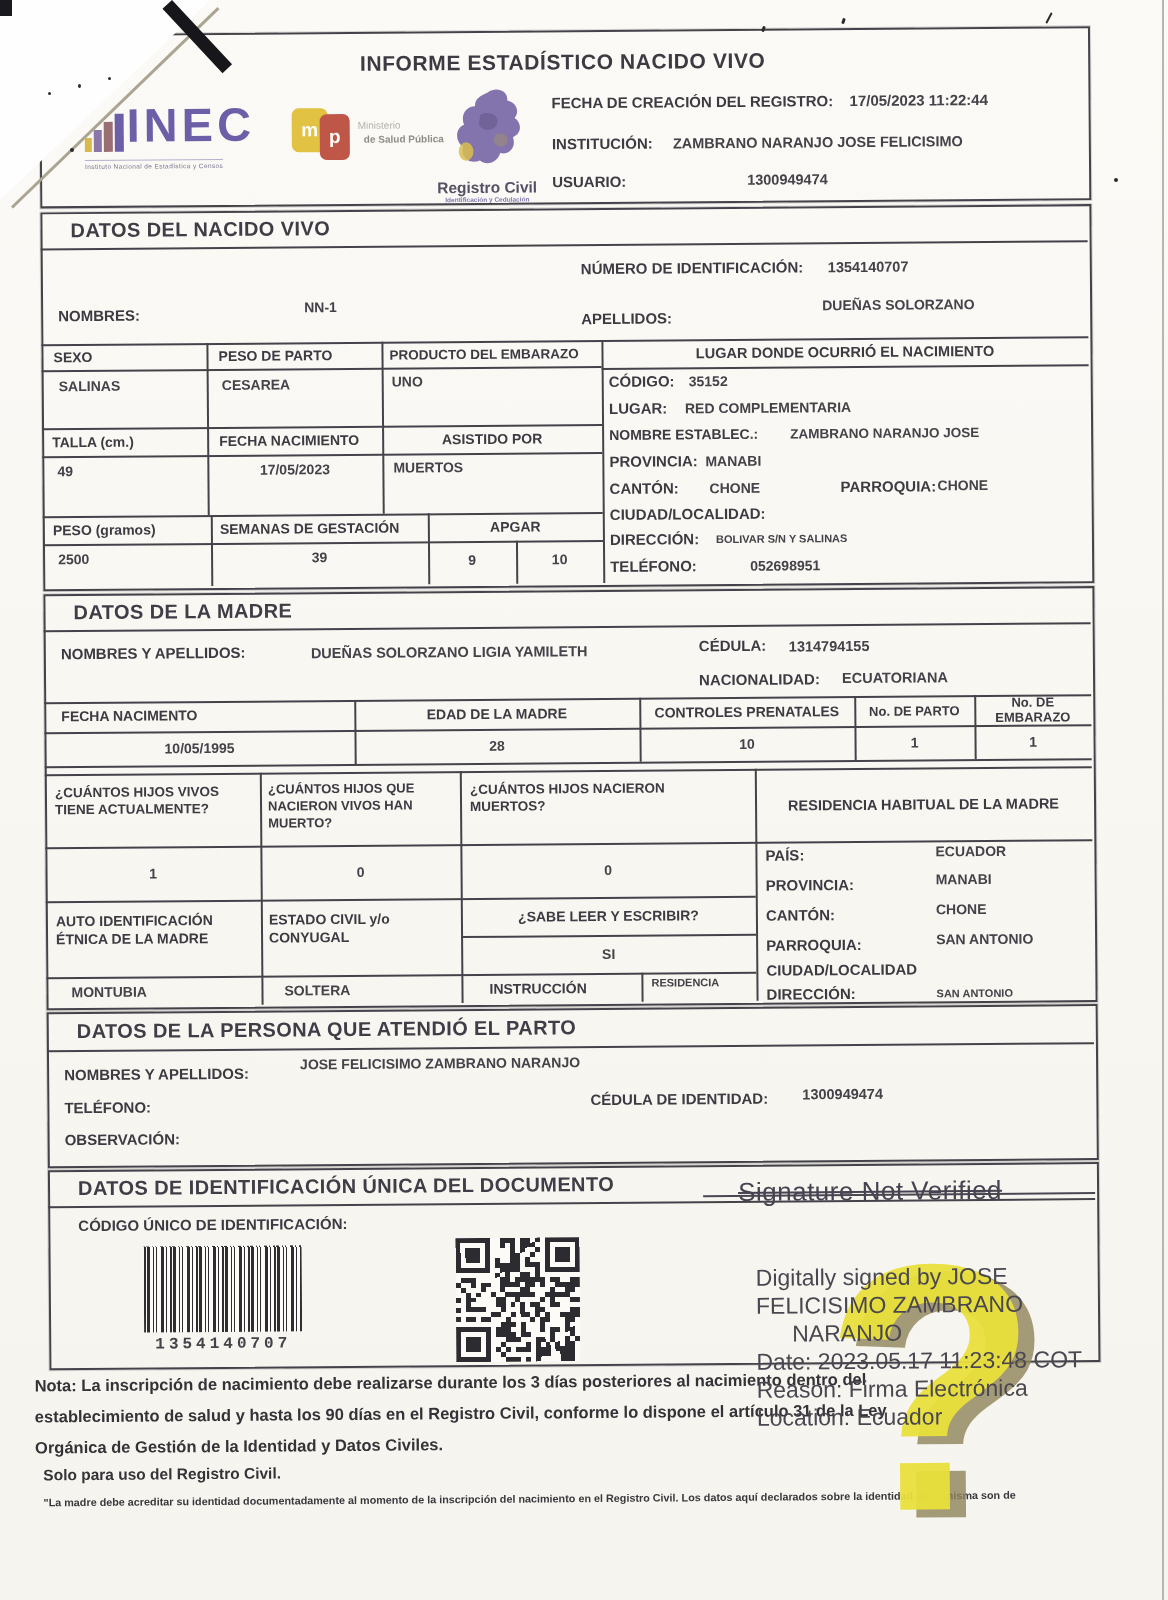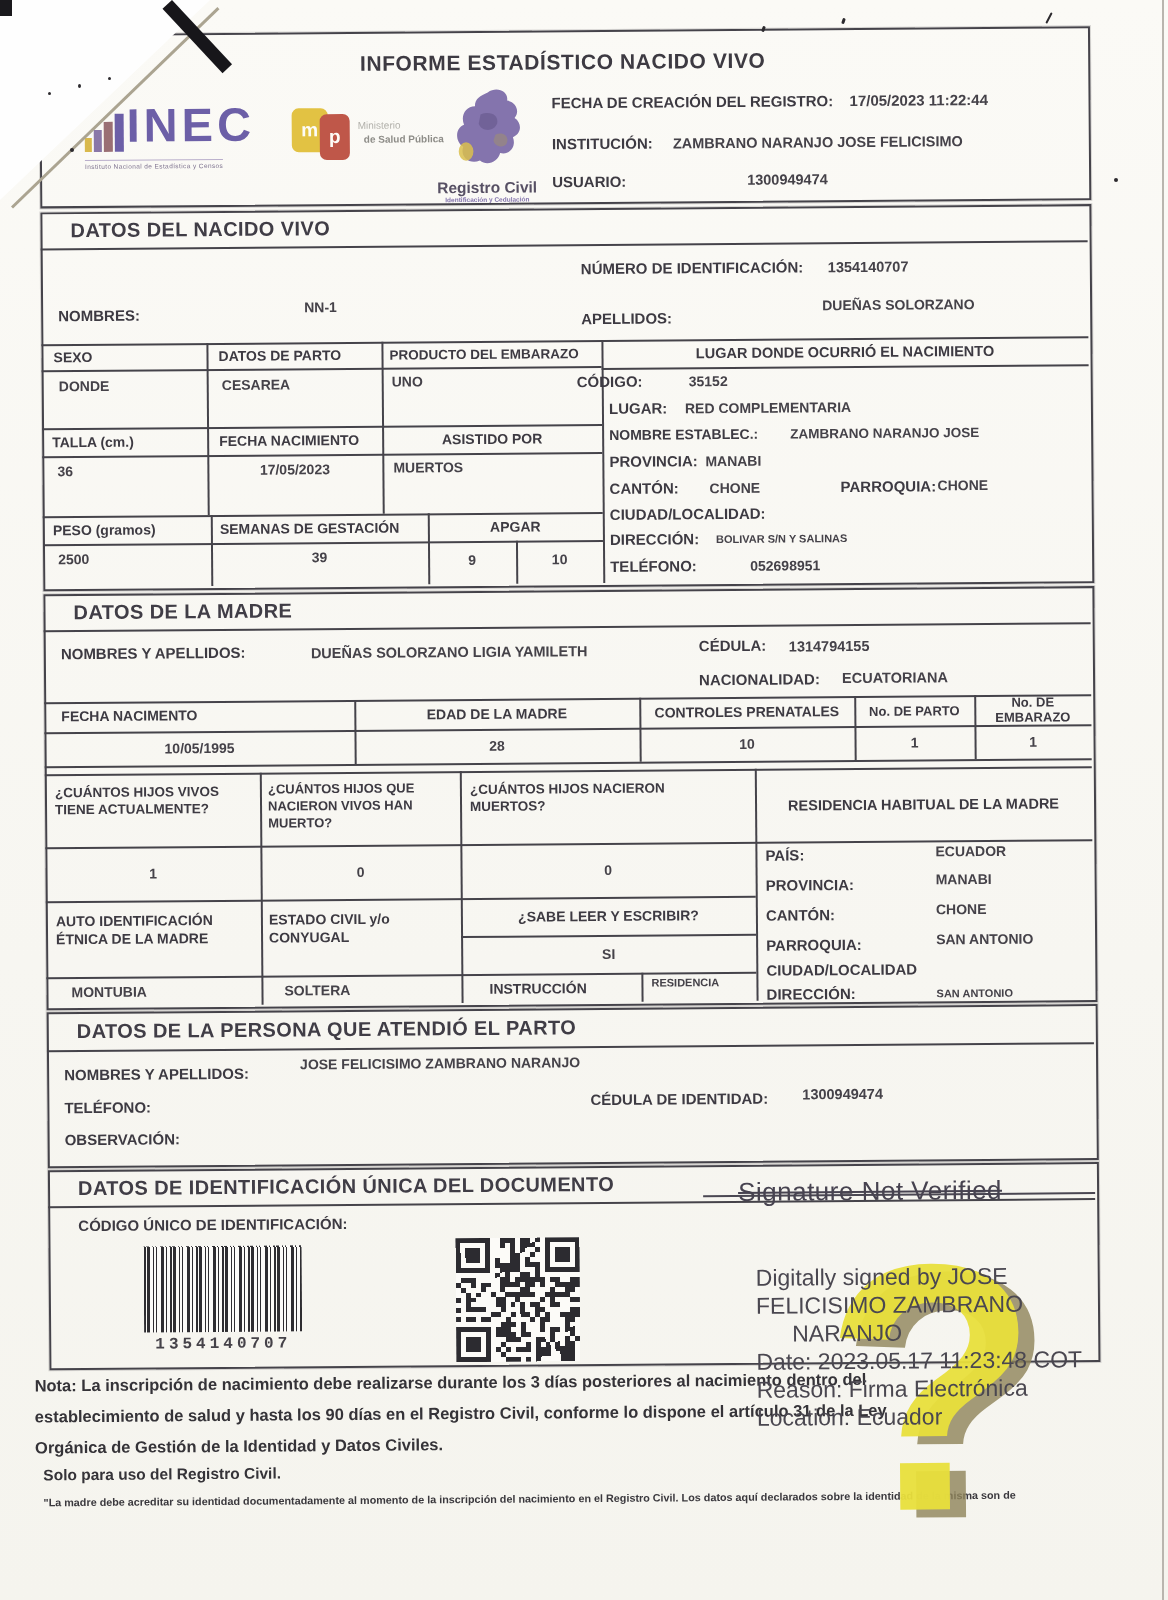--- a/index.html
+++ b/index.html
@@ -95,41 +95,41 @@
     <div class="hl" style="left:45px;top:512px;width:560px"></div>
     <div class="hl" style="left:45px;top:540px;width:560px"></div>
     <div class="vl" style="left:210px;top:340px;height:172px"></div>
     <div class="vl" style="left:385px;top:340px;height:172px"></div>
     <div class="vl" style="left:605px;top:340px;height:243px"></div>
     <div class="vl" style="left:213px;top:512px;height:71px"></div>
     <div class="vl" style="left:430px;top:512px;height:71px"></div>
     <div class="vl" style="left:518px;top:540px;height:43px"></div>
 
     <span class="p lbl s14" style="left:57px;top:345px">SEXO</span>
-    <span class="p lbl s14" style="left:222px;top:345px">DATOS DE PARTO</span>
+    <span class="p lbl s14" style="left:222px;top:345px">PESO DE PARTO</span>
     <span class="p lbl s135" style="left:393px;top:346px">PRODUCTO DEL EMBARAZO</span>
-    <span class="p val s14" style="left:62px;top:374px">DONDE</span>
+    <span class="p val s14" style="left:62px;top:374px">SALINAS</span>
     <span class="p val s14" style="left:225px;top:374px">CESAREA</span>
     <span class="p val s14" style="left:395px;top:372px">UNO</span>
     <span class="p lbl s14" style="left:55px;top:430px">TALLA (cm.)</span>
     <span class="p lbl s14" style="left:222px;top:430px">FECHA NACIMIENTO</span>
     <div class="cell lbl s14" style="left:385px;top:424px;width:220px;height:28px">ASISTIDO POR</div>
-    <span class="p val s14" style="left:60px;top:459px">36</span>
+    <span class="p val s14" style="left:60px;top:459px">49</span>
     <div class="cell val s14" style="left:210px;top:452px;width:175px;height:30px">17/05/2023</div>
     <span class="p val s14" style="left:396px;top:458px">MUERTOS</span>
     <span class="p lbl s14" style="left:55px;top:518px">PESO (gramos)</span>
     <span class="p lbl s14" style="left:222px;top:518px">SEMANAS DE GESTACIÓN</span>
     <div class="cell lbl s14" style="left:430px;top:512px;width:175px;height:28px">APGAR</div>
     <span class="p val s14" style="left:60px;top:547px">2500</span>
     <div class="cell val s14" style="left:213px;top:540px;width:217px;height:30px">39</div>
     <div class="cell val s14" style="left:430px;top:540px;width:88px;height:38px">9</div>
     <div class="cell val s14" style="left:518px;top:540px;width:87px;height:38px">10</div>
 
     <div class="cell lbl s145" style="left:605px;top:340px;width:487px;height:28px">LUGAR DONDE OCURRIÓ EL NACIMIENTO</div>
-    <span class="p lbl s15" style="left:580px;top:373px">CÓDIGO:</span>
+    <span class="p lbl s15" style="left:612px;top:373px">CÓDIGO:</span>
     <span class="p val s14" style="left:692px;top:374px">35152</span>
     <span class="p lbl s15" style="left:612px;top:400px">LUGAR:</span>
     <span class="p val s14" style="left:688px;top:401px">RED COMPLEMENTARIA</span>
     <span class="p lbl s14" style="left:612px;top:427px">NOMBRE ESTABLEC.:</span>
     <span class="p val s135" style="left:793px;top:428px">ZAMBRANO NARANJO JOSE</span>
     <span class="p lbl s15" style="left:612px;top:453px">PROVINCIA:</span>
     <span class="p val s14" style="left:708px;top:454px">MANABI</span>
     <span class="p lbl s15" style="left:612px;top:480px">CANTÓN:</span>
     <span class="p val s14" style="left:712px;top:481px">CHONE</span>
     <span class="p lbl s15" style="left:843px;top:480px">PARROQUIA:</span>

